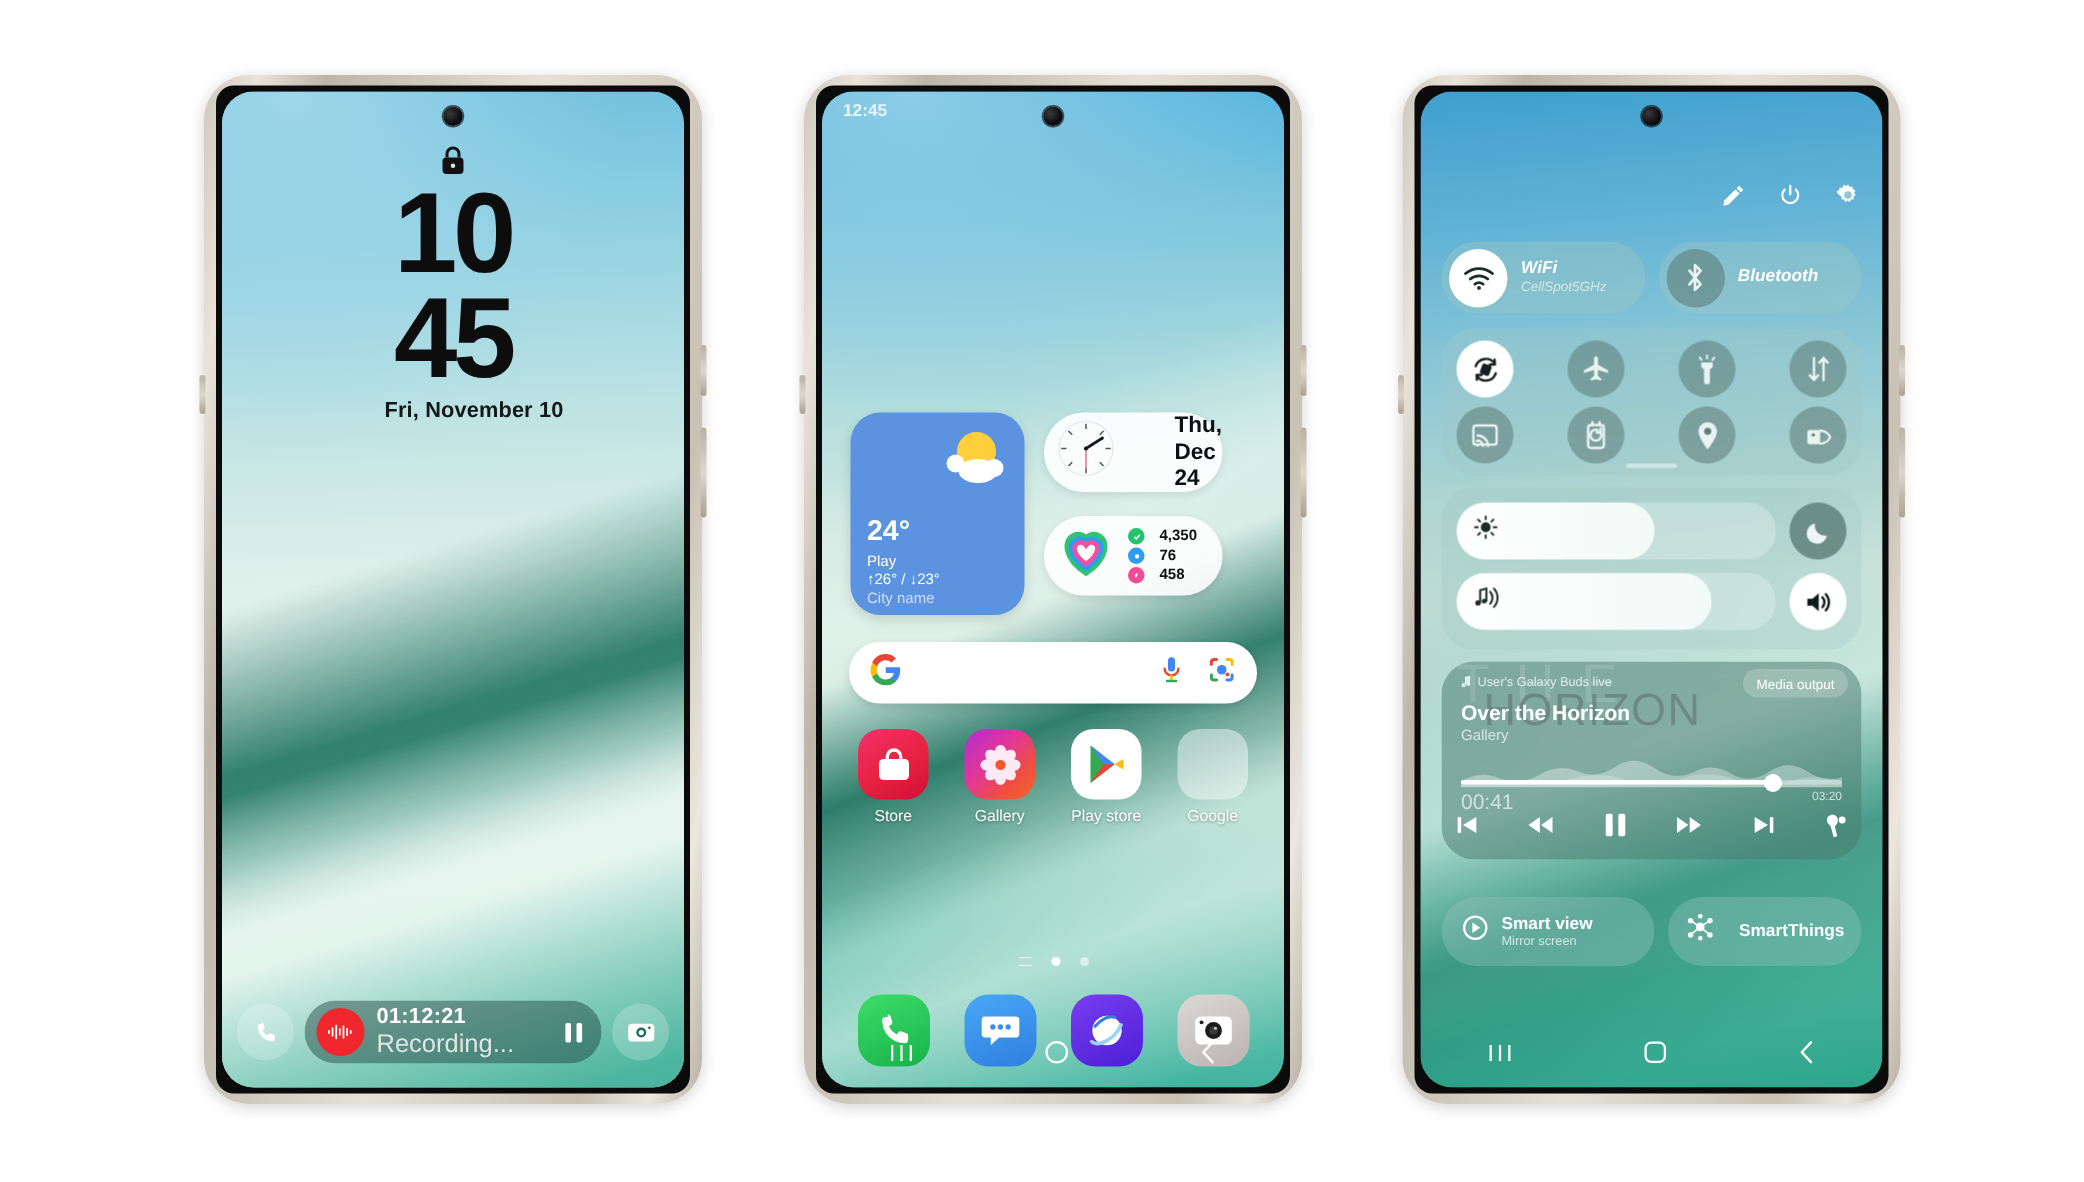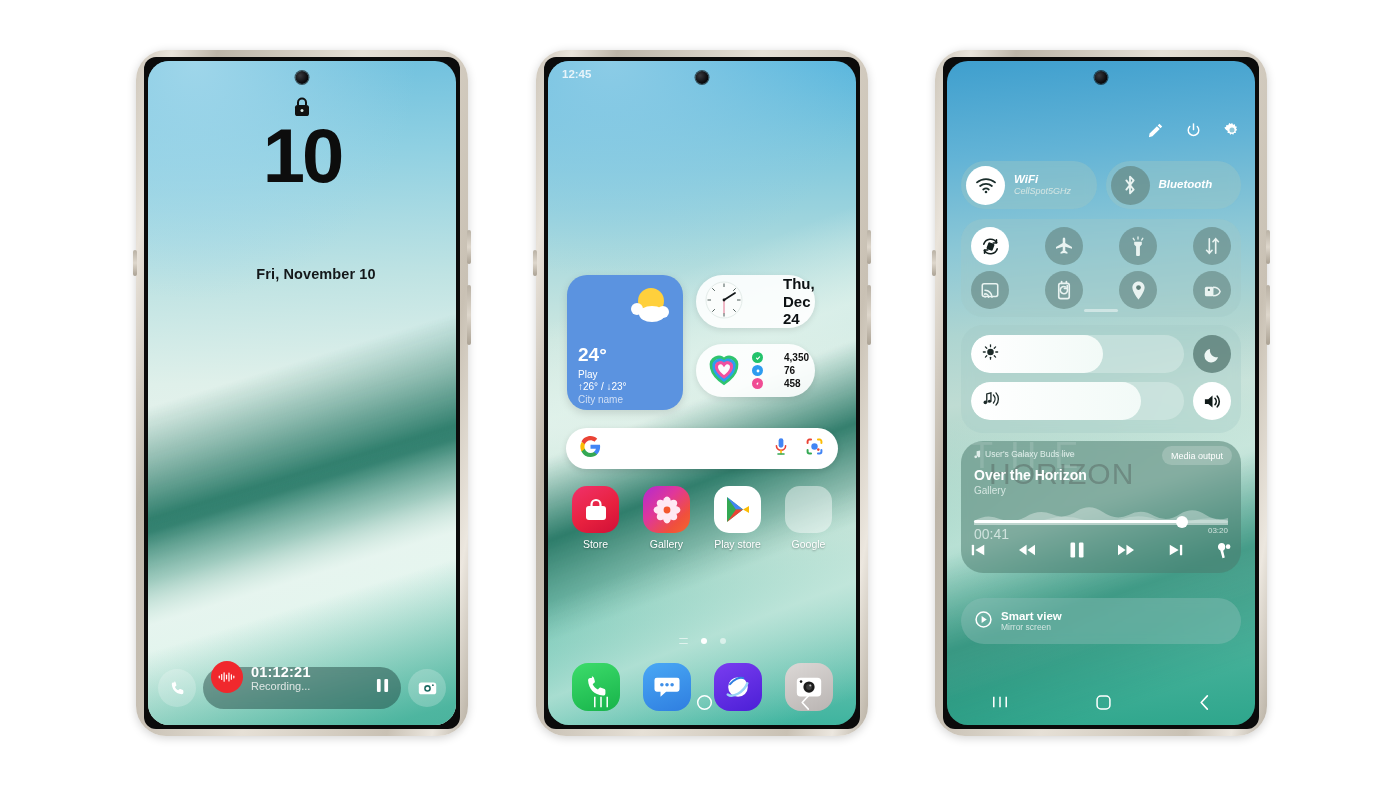--- a/index.html
+++ b/index.html
@@ -133,30 +133,30 @@
   }
   .circle-btn {
     width:38px; height:38px; border-radius:50%;
     background: rgba(255,255,255,.22);
     display:flex; align-items:center; justify-content:center;
     flex:0 0 auto;
   }
   .rec-pill {
     flex:1; height:42px; border-radius:22px;
     background: rgba(20,50,48,.42);
-    display:flex; align-items:flex-end; padding:16px 8px; gap:8px;
+    display:flex; align-items:center; padding:0 8px; gap:8px;
     backdrop-filter: blur(4px);
   }
   .rec-dot {
     width:32px; height:32px; border-radius:50%; background:#f0282d;
     display:flex; align-items:center; justify-content:center; flex:0 0 auto;
   }
   .rec-text { flex:1; line-height:1.08; }
   .rec-time { color:#fff; font-size:14.5px; font-weight:700; letter-spacing:.2px; }
-  .rec-sub { color:#dfe6e4; font-size:11px; }
+  .rec-sub { color:#dfe6e4; font-size:17px; }
   .rec-pause { width:22px; display:flex; justify-content:center; }
 
   
   .statusbar {
     position:absolute; top:0; left:0; right:0; height:26px; z-index:30;
     display:flex; align-items:center; padding:0 14px;
     color:#e8f4fa; font-size:11.5px; font-weight:600;
   }
   .weather-widget {
     position:absolute; left:19px; top:214px; width:116px; height:135px;
@@ -177,21 +177,21 @@
   }
   .clock-date { font-size:15px; font-weight:700; color:#0c1113; line-height:1.18;margin-left:32px; }
 
   .health-widget {
     position:absolute; left:148px; top:283px; width:119px; height:53px;
     border-radius:27px; background:rgba(255,255,255,.88);
     display:flex; align-items:center; gap:7px; padding-left:7px;
     box-shadow:0 2px 6px rgba(0,0,0,.10);
   }
   .hw-rows { display:flex; flex-direction:column; gap:2px; }
-  .hw-row { display:flex; align-items:center; gap:21px;text-align:center; }
+  .hw-row { display:flex; align-items:center; gap:10px;text-align:center; }
   .hw-chip { width:11px; height:11px; border-radius:50%; display:flex; align-items:center; justify-content:center; }
   .hw-val { font-size:10px; font-weight:700; color:#111; }
 
   .searchbar {
     position:absolute; left:18px; right:18px; top:367px; height:41px;
     background:#fff; border-radius:21px;
     display:flex; align-items:center; padding:0 14px;
     box-shadow:0 2px 6px rgba(0,0,0,.12);
   }
   .sb-spacer { flex:1; }
@@ -353,20 +353,21 @@
         <div class="lock-lock-icon">
           <svg width="18" height="20" viewBox="0 0 18 20">
             <rect x="2" y="8" width="14" height="11" rx="2.6" fill="#111"></rect>
             <path d="M5 8V5.6a4 4 0 0 1 8 0V8" stroke="#111" stroke-width="2" fill="none"></path>
             <circle cx="9" cy="13.5" r="1.5" fill="#d8e9e4"></circle>
           </svg>
         </div>
 
         <div class="lock-time">
           <div>10</div>
+          <div>45</div>
         </div>
         <div class="lock-date">Fri, November 10</div>
 
         <div class="lock-bottom">
           <div class="circle-btn">
             <svg width="17" height="17" viewBox="0 0 24 24" fill="#fff">
               <path d="M7.5 2.2c1.2 0 1.7.6 2 1.6l.8 2.8c.3 1-.1 1.6-.9 2.1l-1.1.7c.9 2.3 2.6 4.1 4.9 5.1l.8-1.1c.6-.8 1.2-1 2.1-.7l2.7.9c1 .3 1.5.9 1.5 2v2.2c0 1.4-.9 2.3-2.4 2.2C9.7 19.3 4.5 13.9 4 6c-.1-1.4.7-2.3 2-2.3h1.5z"></path>
             </svg>
           </div>
 
@@ -908,20 +909,40 @@
               <svg width="19" height="19" viewBox="0 0 20 20" fill="none" stroke="#fff" stroke-width="1.6">
                 <circle cx="10" cy="10" r="7.8"></circle>
                   <path d="M8 6.4l5.4 3.6L8 13.6z" fill="#fff" stroke="none"></path>
               </svg>
             </span>
             <span class="qs-bb-txt">
               <span class="qs-bb-title" style="display:block;">Smart view</span>
               <span class="qs-bb-sub" style="display:block;">Mirror screen</span>
             </span>
           </div>
+          <div class="qs-bottom-btn" style="justify-content:center; padding-left:0;">
+            <span>
+              <svg width="21" height="19" viewBox="0 0 22 20" fill="#fff">
+                <circle cx="11" cy="9.4" r="3"></circle>
+                <circle cx="4.2" cy="5" r="1.9"></circle>
+                  <circle cx="17.8" cy="5" r="1.9"></circle>
+                <circle cx="4.2" cy="15" r="1.9"></circle>
+                  <circle cx="17.8" cy="15" r="1.9"></circle>
+                <circle cx="11" cy="2" r="1.6"></circle>
+                  <circle cx="11" cy="17.4" r="1.6"></circle>
+                <g stroke="#fff" stroke-width="1.1">
+                  <line x1="11" y1="9.4" x2="4.2" y2="5"></line>
+                    <line x1="11" y1="9.4" x2="17.8" y2="5"></line>
+                  <line x1="11" y1="9.4" x2="4.2" y2="15"></line>
+                    <line x1="11" y1="9.4" x2="17.8" y2="15"></line>
+                </g>
+              </svg>
+            </span>
+            <span class="qs-bb-title" style="margin-left:7px;">SmartThings</span>
+          </div>
         </div>
 
         <div class="navbar">
           <span>
             <svg width="20" height="16" viewBox="0 0 22 18" stroke="#fff" stroke-width="1.7">
               <line x1="4" y1="3" x2="4" y2="15"></line>
                 <line x1="11" y1="3" x2="11" y2="15"></line>
                 <line x1="18" y1="3" x2="18" y2="15"></line>
             </svg>
           </span>

